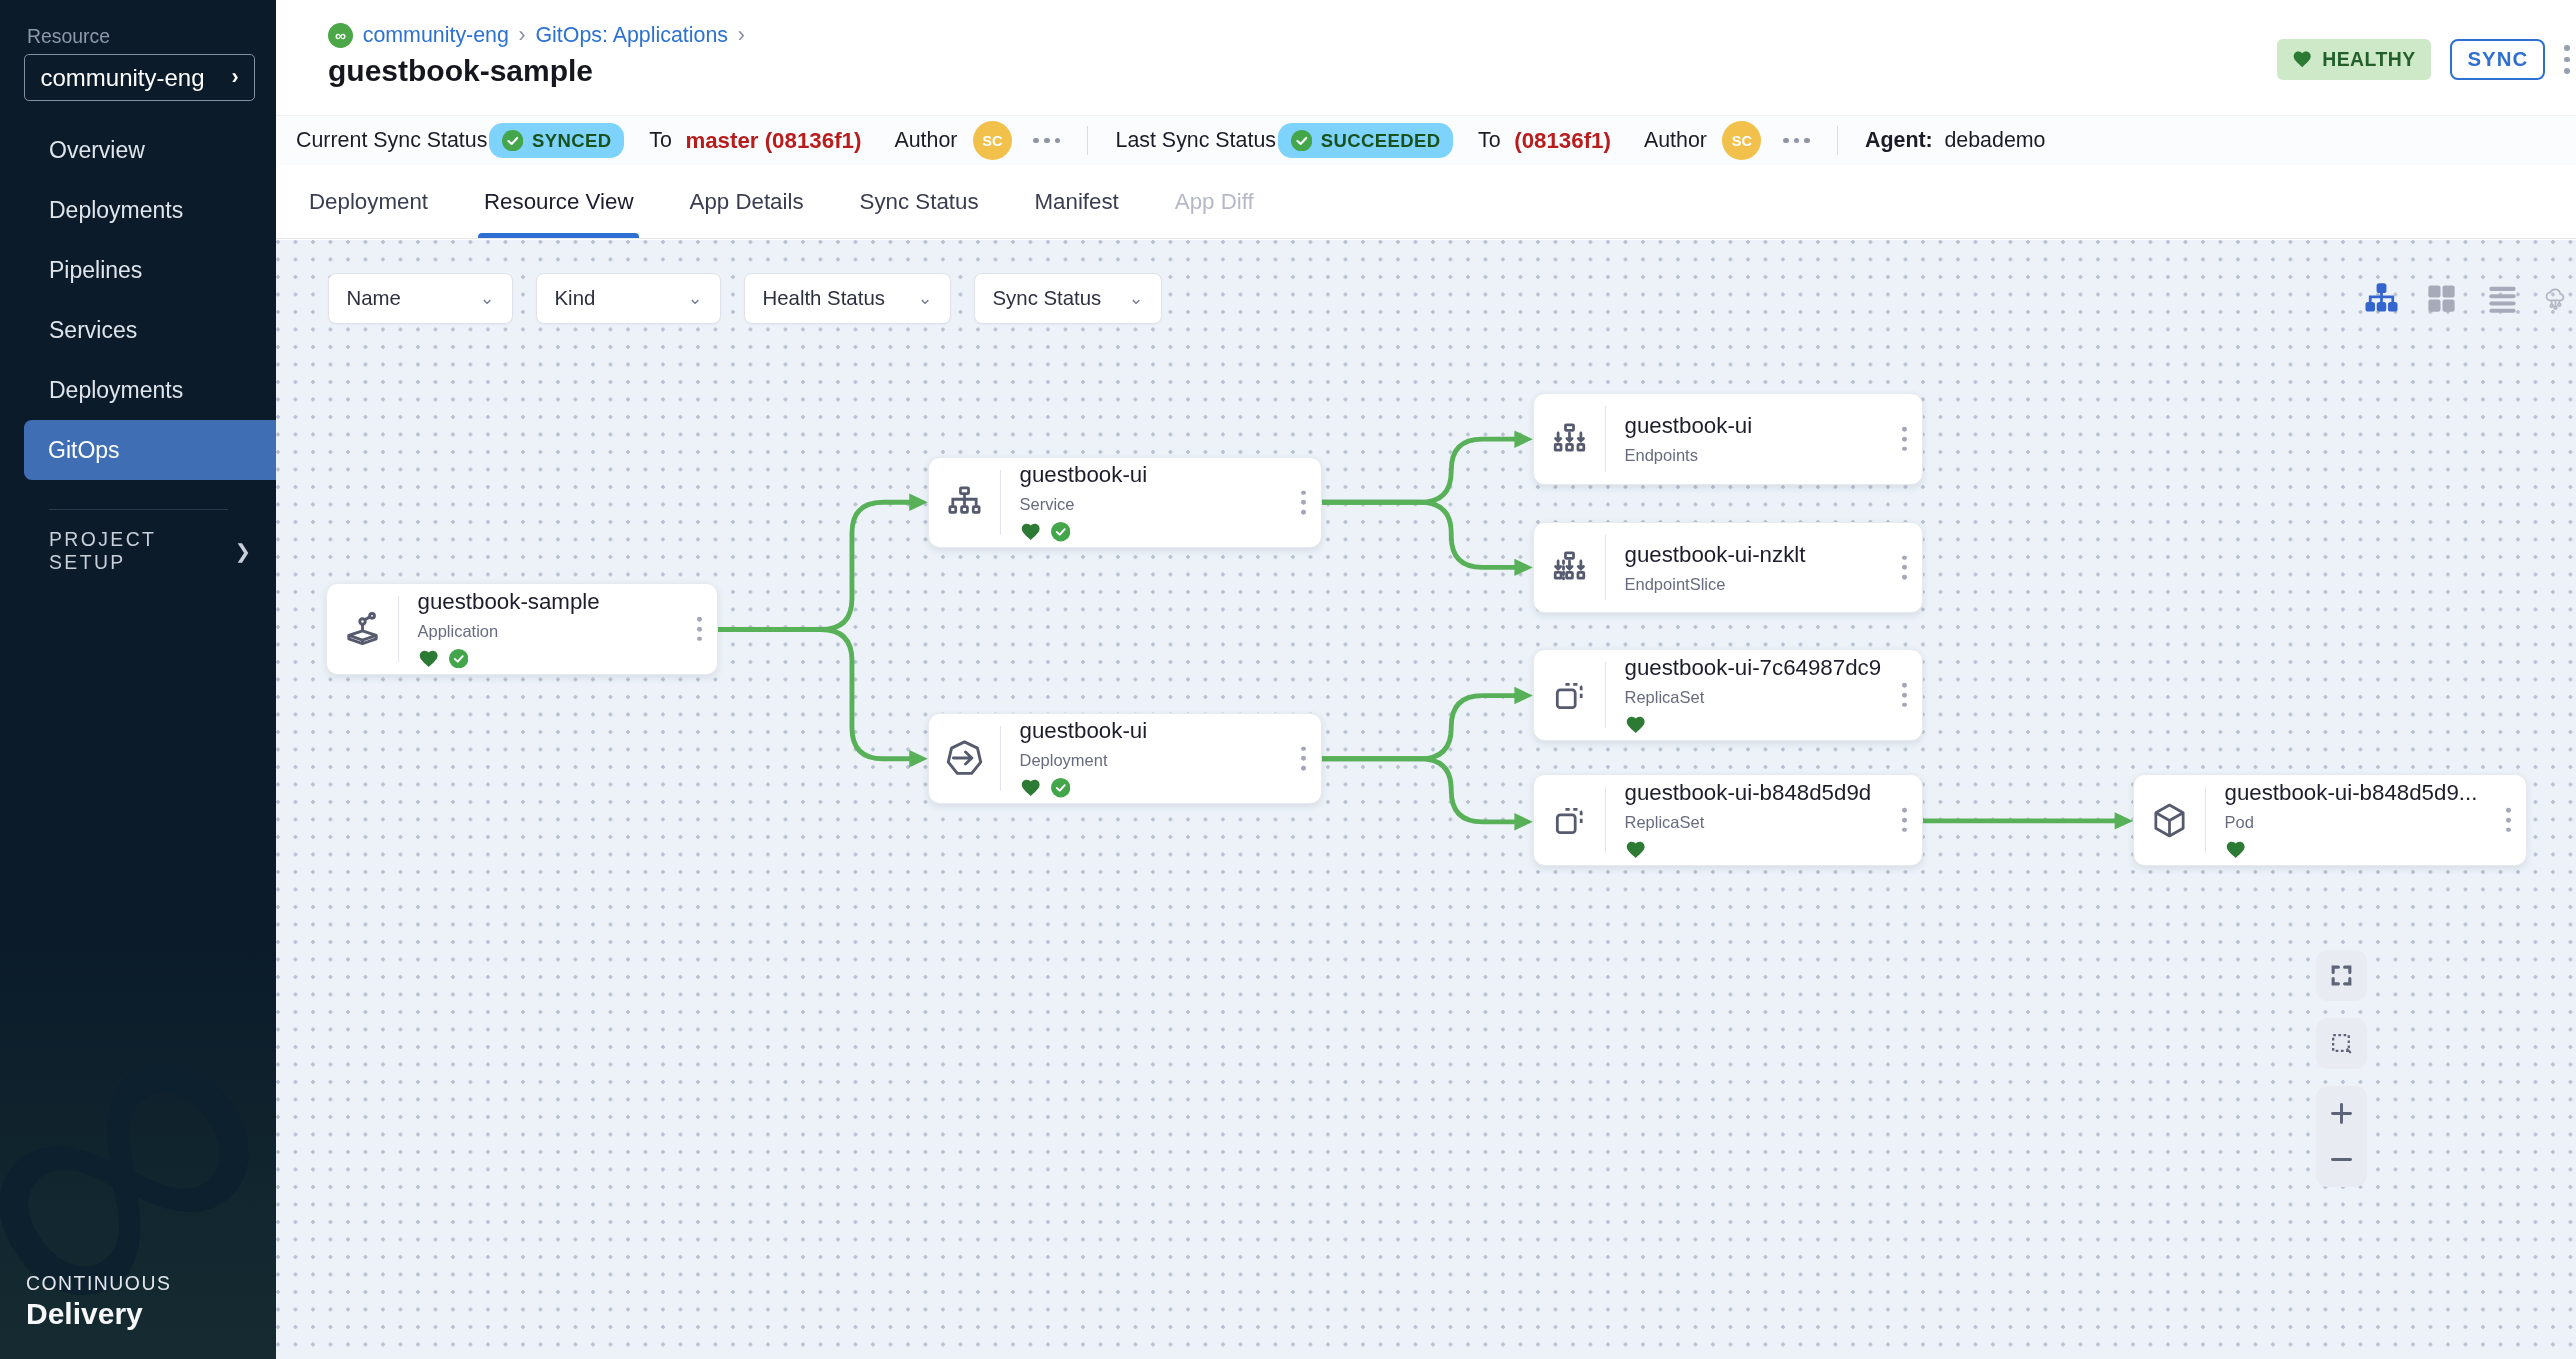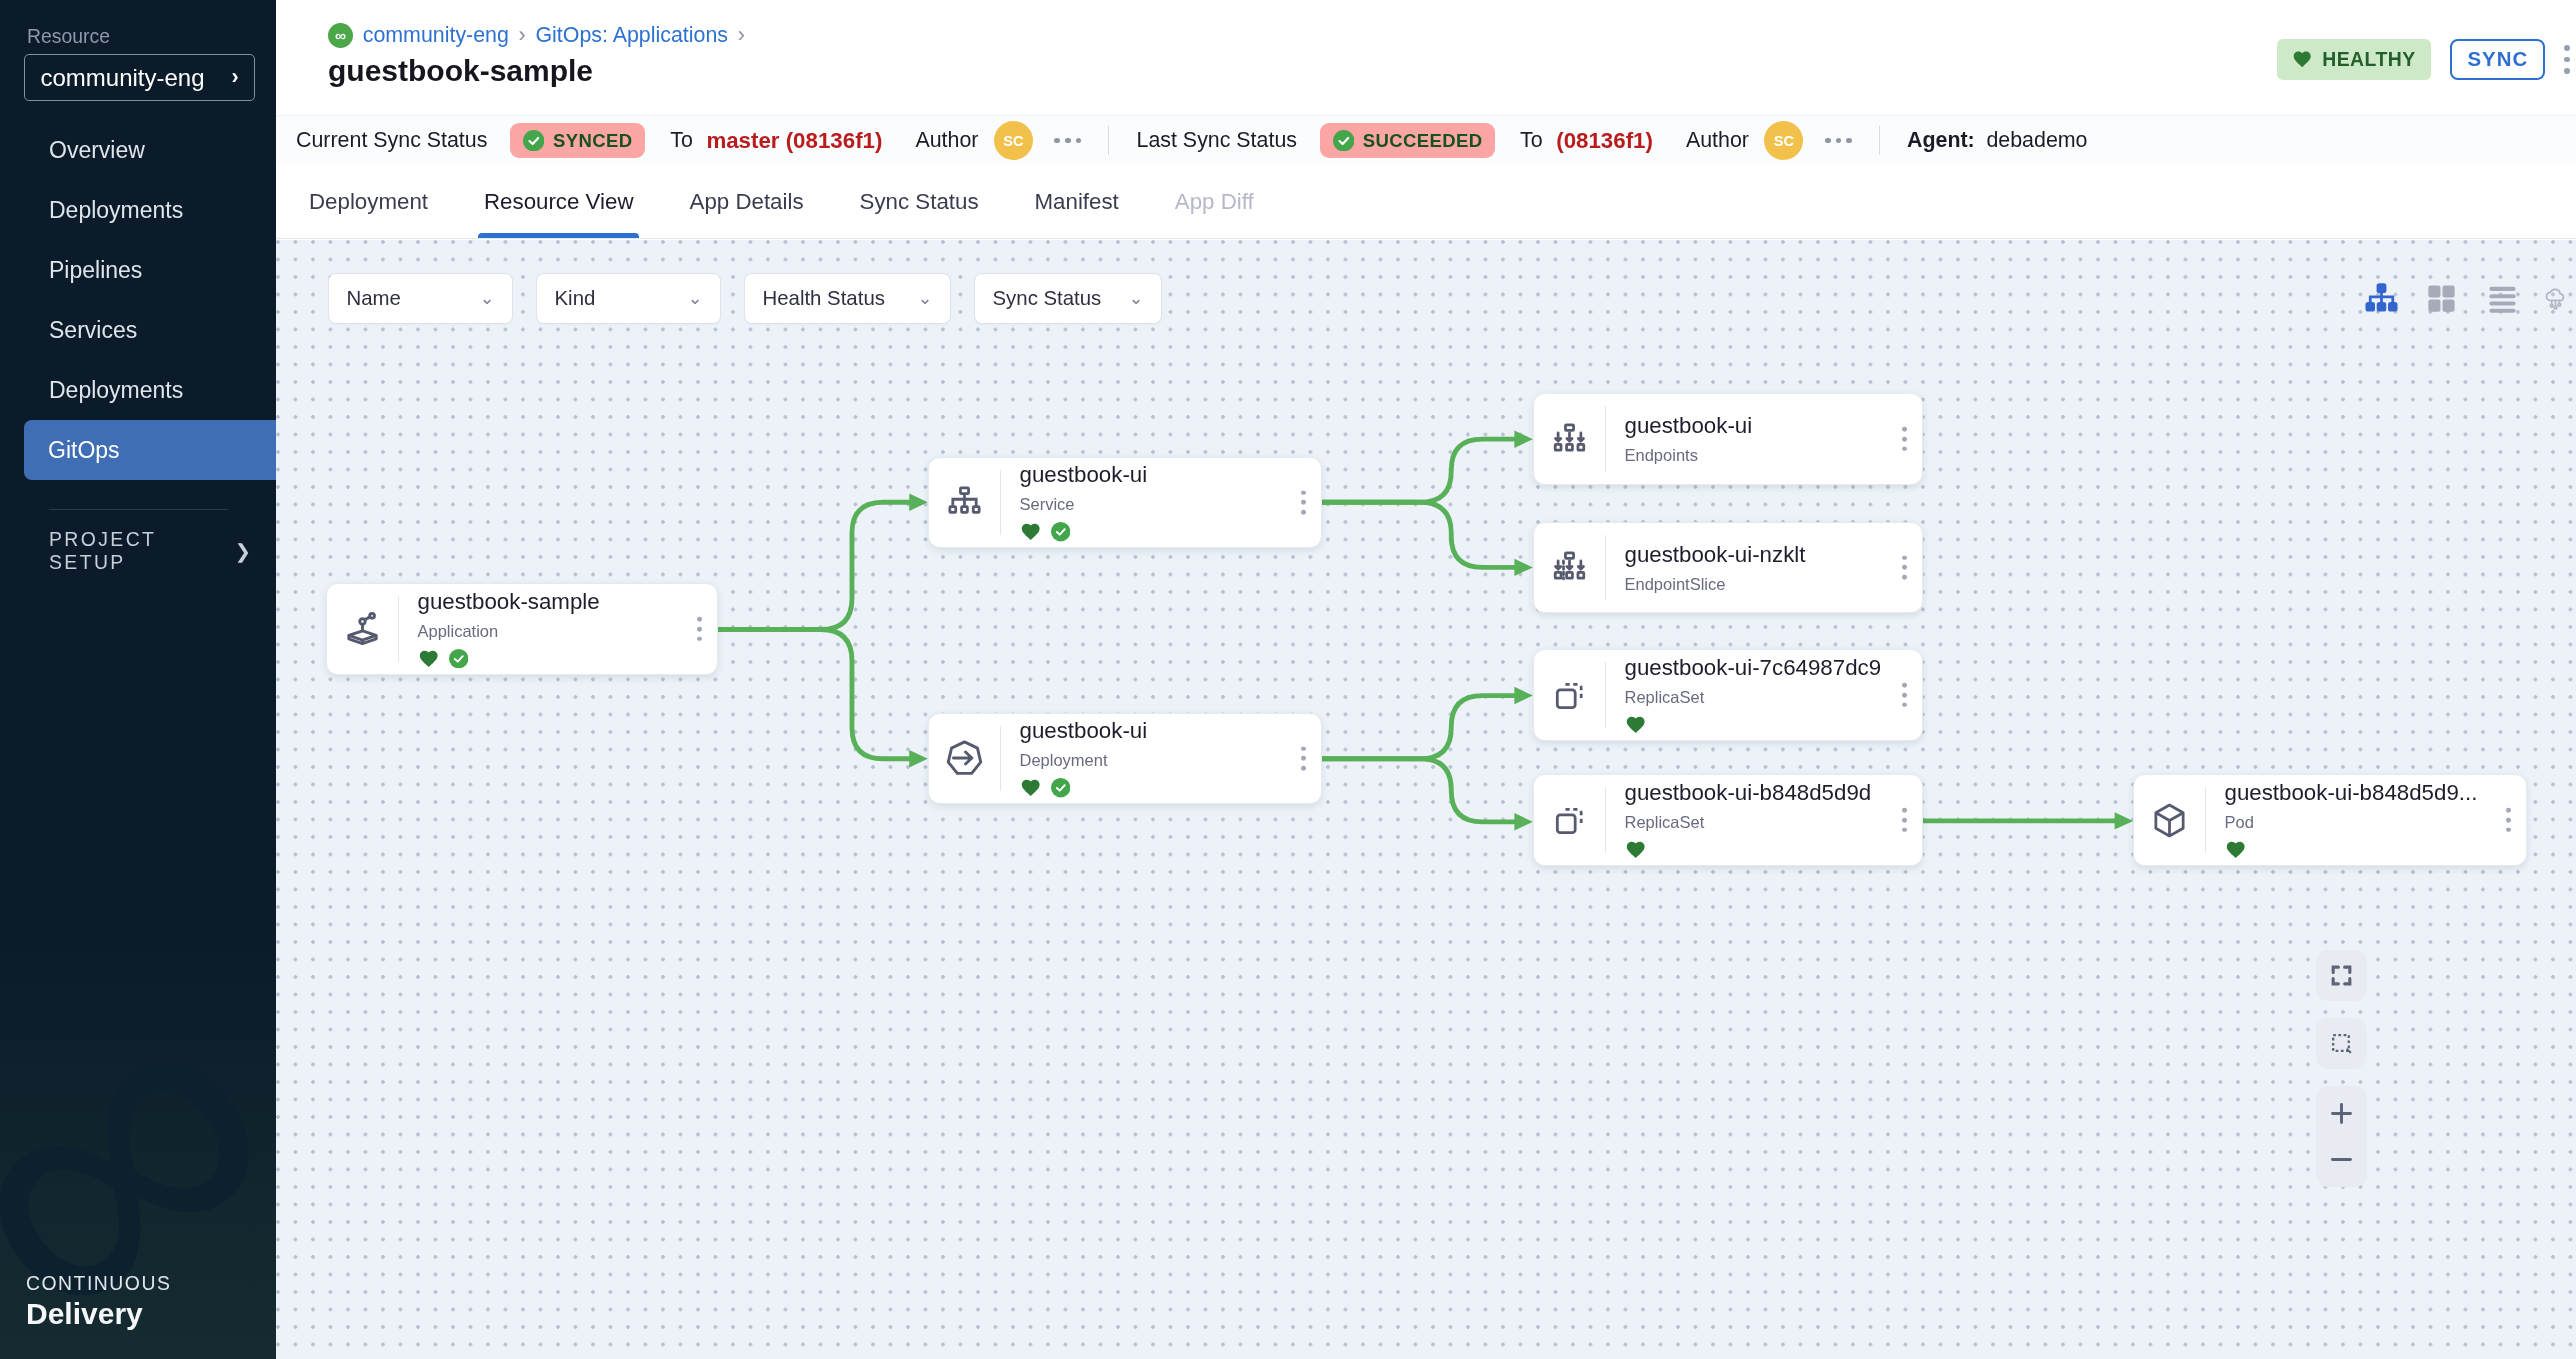--- a/index.html
+++ b/index.html
@@ -48,22 +48,22 @@
   .sync-btn { width:95px; height:41px; border:2.4px solid #2e6fd2; border-radius:7.8px;
     background:#fff; color:#2e6fd2; font-size:20.4px; font-weight:bold; letter-spacing:1px;
     display:flex; align-items:center; justify-content:center; cursor:pointer; }
   .header-kebab { display:flex; flex-direction:column; gap:5.8px; margin-right:-15.5px; cursor:pointer; }
   .header-kebab i { width:5.8px; height:5.8px; border-radius:50%; background:#97a0b0; }
 
   
   .statusbar { position:absolute; left:276px; top:115px; right:0; height:51px;
     background:#fbfcfe; border-top:1px solid #eef1f6; border-bottom:1px solid #eef1f6;
     display:flex; align-items:center; padding-left:20px; font-size:21.4px; color:#1c1c28; }
-  .badge-green { display:inline-flex; align-items:center; gap:8.7px; background:#fca5a5;
-    border-radius:9px; padding:6.8px 12.6px; margin-left:23px; }
+  .badge-green { display:inline-flex; align-items:center; gap:8.7px; background:#7dd3fc;
+    border-radius:14px; padding:6.8px 12.6px; margin-left:2px; }
   .badge-green .btxt { font-size:18.5px; font-weight:bold; color:#17521d; letter-spacing:0.4px; }
   .sb-to { margin-left:25px; }
   .sb-ref { margin-left:13.6px; color:#b91c1c; font-weight:bold; font-size:22.3px; cursor:pointer; }
   .sb-author { margin-left:33px; }
   .avatar { width:39px; height:39px; border-radius:50%; background:#f2c14b; color:#fff;
     font-size:14.6px; font-weight:bold; display:flex; align-items:center; justify-content:center;
     margin-left:15.5px; }
   .hdots { display:flex; gap:4.9px; margin-left:21.4px; cursor:pointer; }
   .hdots i { width:5.8px; height:5.8px; border-radius:50%; background:#8f95a5; }
   .vdiv { width:1px; height:29px; background:#d9dce3; margin:0 27px; }

